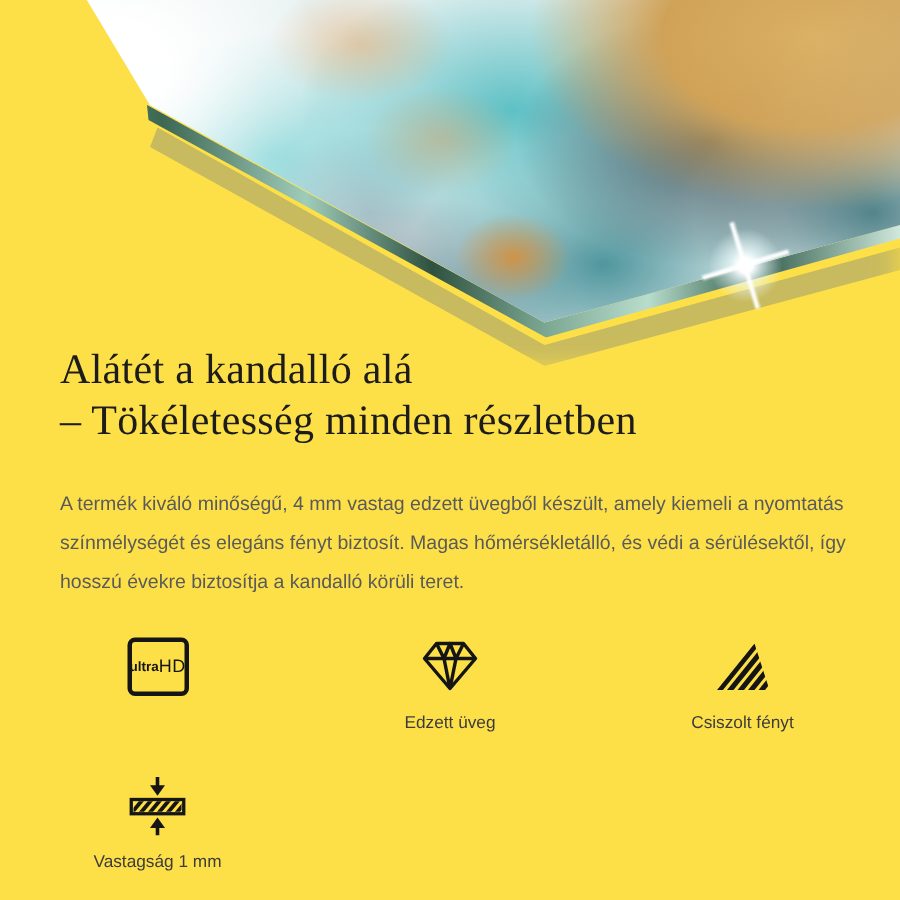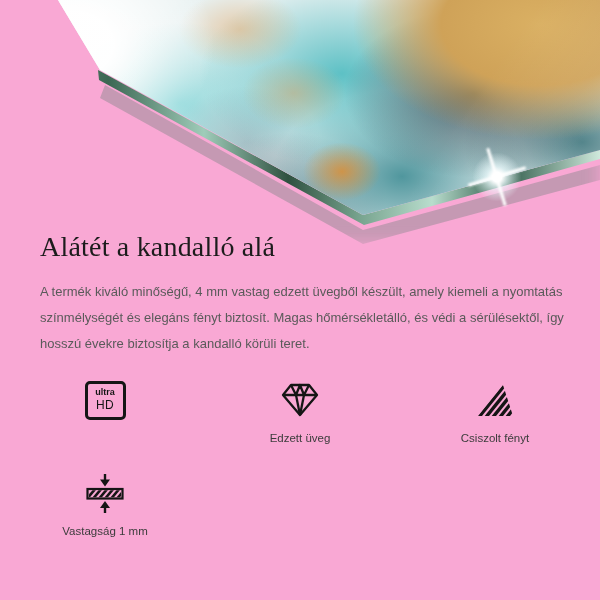--- a/index.html
+++ b/index.html
@@ -1,18 +1,18 @@
 <!DOCTYPE html>
 <html><head>
 <meta charset="utf-8">
 <style>
   * { margin:0; padding:0; box-sizing:border-box; }
   html,body { width:600px; height:600px; background:#ffffff; overflow:hidden;
               font-family:"Liberation Sans", sans-serif; }
-  .stage { position:relative; width:600px; height:600px; background:#f9a8d4; }
+  .stage { position:relative; width:600px; height:600px; background:#fde047; }
 
   
   .hero { position:absolute; left:0; top:0; width:600px; height:245px; }
 
   .glass-shadow {
     position:absolute; inset:0;
     clip-path: polygon(105px 85px, 363px 230px, 600px 165px, 600px 180px, 363px 244px, 100px 98px);
     background: rgba(120,130,130,0.40);
     filter: blur(9px);
   }
@@ -53,32 +53,32 @@
   .sparkle .glow { position:absolute; inset:0;
     background: radial-gradient(circle at 50% 50%, rgba(255,255,255,1) 0 12%, rgba(235,250,252,0.75) 26%, rgba(255,255,255,0) 62%); }
   .sparkle .ray-h, .sparkle .ray-v { position:absolute; background:#ffffff; filter:blur(0.8px); }
   .sparkle .ray-h { left:-2px; right:-2px; top:26px; height:3px; transform:rotate(-17deg); }
   .sparkle .ray-v { top:-2px; bottom:-2px; left:26px; width:3px; transform:rotate(-17deg); }
 
   
   .content { position:absolute; left:40px; top:230px; width:528px; }
   .title { font-family:"Liberation Serif", serif; font-weight:400; color:#1c1c1c;
            font-size:28px; line-height:34px; letter-spacing:0.2px; }
-  .desc { margin-top:15px; font-size:13px; line-height:26px; color:#5a5a5a; }
+  .desc { margin-top:25px; font-size:13px; line-height:26px; color:#5a5a5a; }
 
   
   .features { margin-top:20px; display:grid; grid-template-columns:130px 260px 130px;
               row-gap:26px; }
   .feature { display:flex; flex-direction:column; align-items:center; }
   .icon-slot { height:46px; display:flex; align-items:center; justify-content:center;
                margin-bottom:9px; }
   .feature-label { font-size:11.5px; color:#3c3c3c; white-space:nowrap; }
   svg.fi { stroke:#151515; fill:none; stroke-width:2.3; }
   .uhd { width:41px; height:39px; border:3px solid #151515; border-radius:5px;
-         display:flex; flex-direction:column; align-items:center; justify-content:center;
+         display:flex; flex-direction:row; align-items:center; justify-content:center;
          color:#151515; }
   .uhd-top { font-size:9px; font-weight:bold; line-height:10px; }
   .uhd-bottom { font-size:12px; font-weight:normal; line-height:17px; letter-spacing:0.3px; }
 </style>
 </head>
 <body>
 
 <div class="stage">
 
   <div class="hero">
@@ -89,20 +89,21 @@
     <div class="sparkle">
       <div class="glow"></div>
         <div class="ray-h"></div>
         <div class="ray-v"></div>
     </div>
   </div>
 
   <div class="content">
     <h1 class="title">
       <span>Alátét a kandalló alá</span><br>
+      <span>– Tökéletesség minden részletben</span>
     </h1>
 
     <p class="desc">A termék kiváló minőségű, 4 mm vastag edzett üvegből készült, amely kiemeli a nyomtatás színmélységét és elegáns fényt biztosít. Magas hőmérsékletálló, és védi a sérülésektől, így hosszú évekre biztosítja a kandalló körüli teret.</p>
 
     <div class="features">
 
 
       <div class="feature">
         <div class="icon-slot">
           <div class="uhd">

